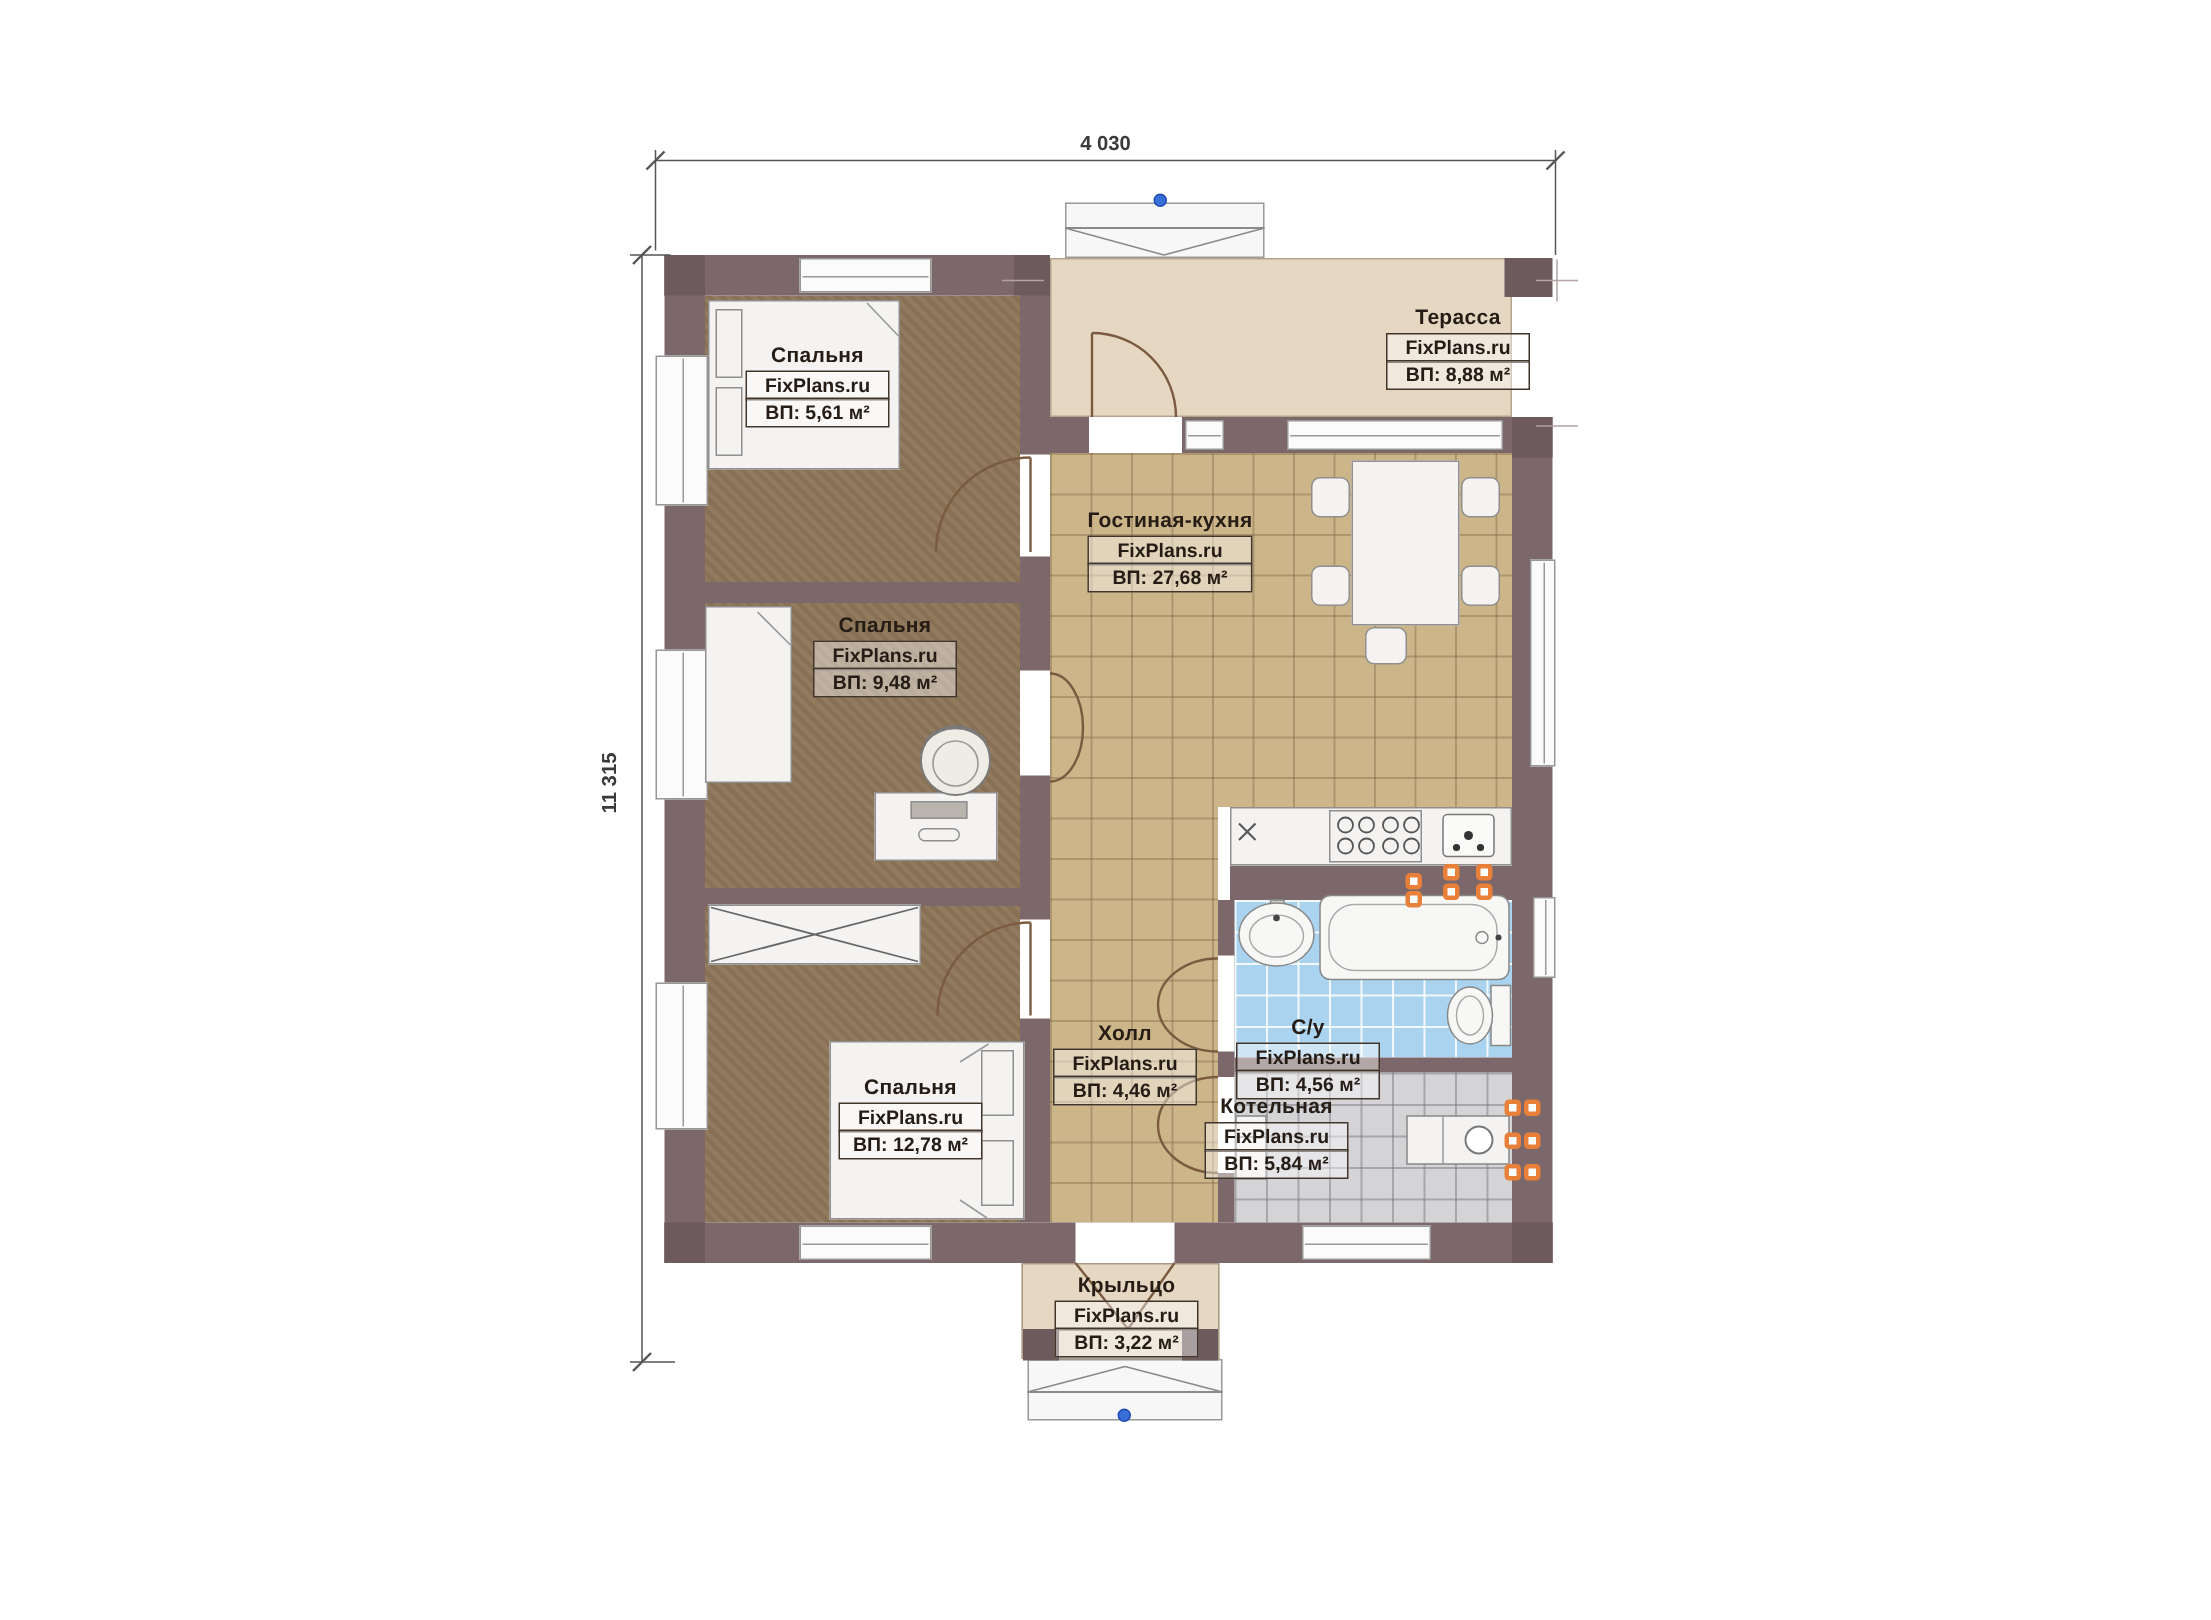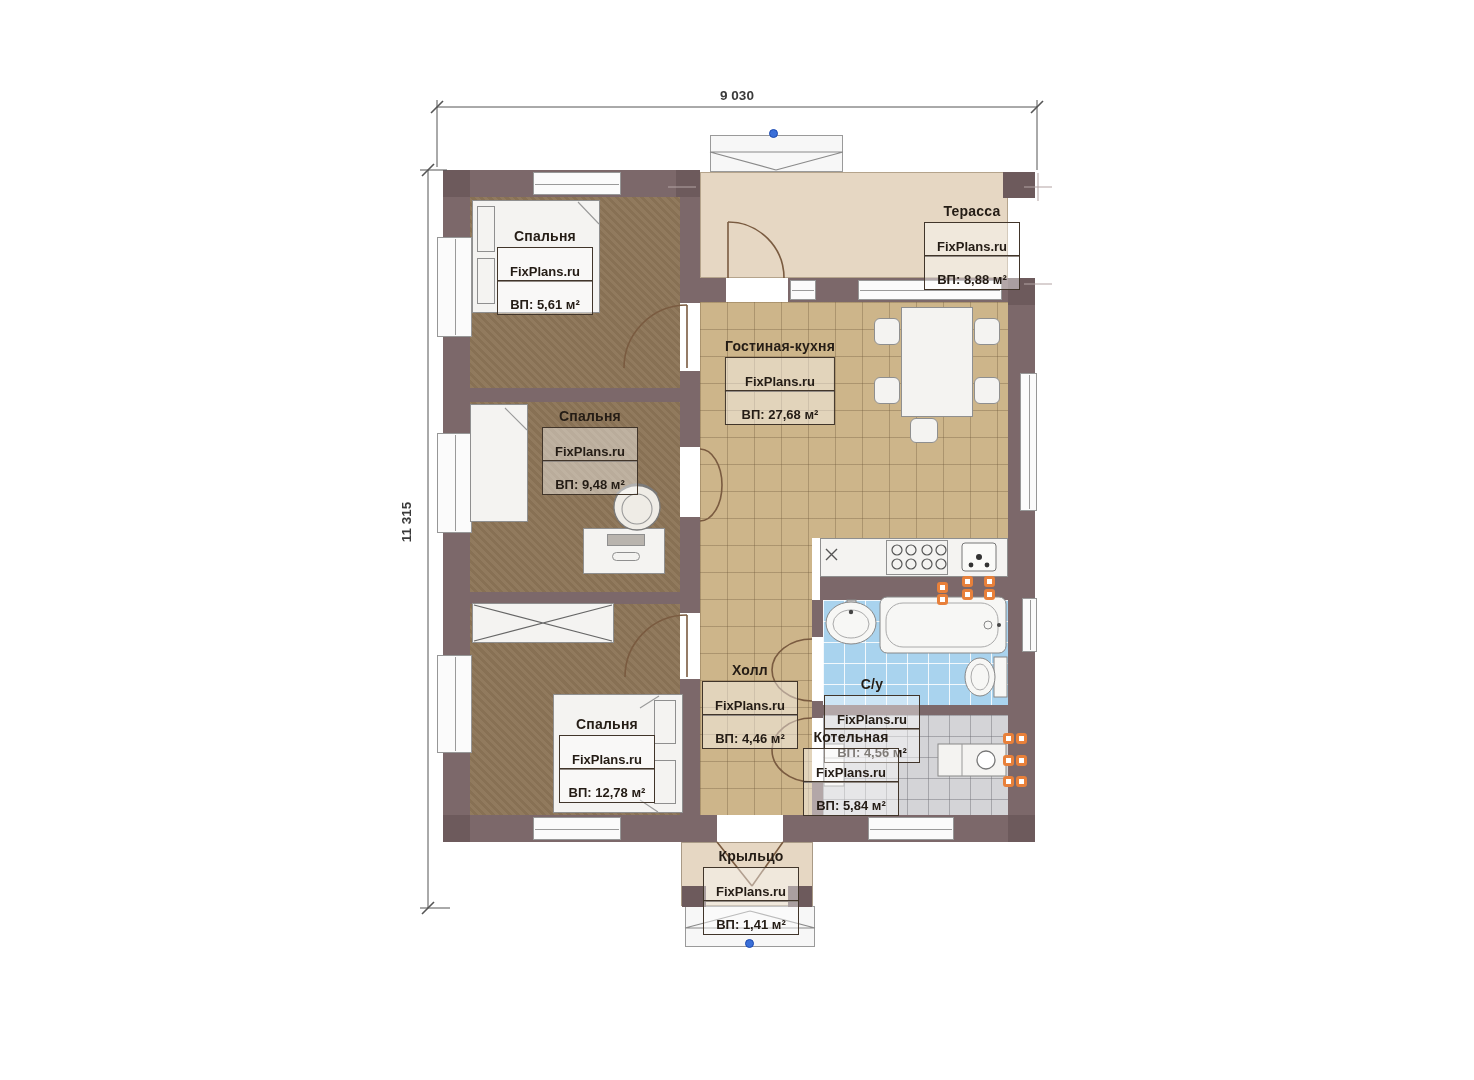--- a/index.html
+++ b/index.html
@@ -29,21 +29,21 @@
   .window.h::after{content:"";position:absolute;left:1px;right:1px;top:50%;border-top:1px solid #9a9a9a;}
   .window.v::after{content:"";position:absolute;top:1px;bottom:1px;left:50%;border-left:1px solid #9a9a9a;}
   .furn{position:absolute;background:#f4f3f1;border:1px solid #8f8f8f;box-sizing:border-box;z-index:20;}
   .furn.soft{border-radius:6px;}
   .steps{position:absolute;background:#f7f7f7;border:1px solid #9a9a9a;box-sizing:border-box;z-index:8;}
   .svg-overlay{position:absolute;left:0;top:0;z-index:30;pointer-events:none;}
   .room-label{position:absolute;transform:translateX(-50%);text-align:center;
       color:var(--label-ink,#241c15);z-index:40;white-space:nowrap;}
   .room-name{font-weight:700;font-size:14px;margin-bottom:3px;letter-spacing:.2px;}
   .label-box{border:1.6px solid #41352a;background:rgba(255,255,255,.42);
-      padding:16px 8px 2px 8px;font-size:13px;font-weight:600;min-width:78px;}
+      padding:1px 8px 2px 8px;font-size:13px;font-weight:600;min-width:78px;}
   .label-box + .label-box{margin-top:-1.6px;}
   .dim{position:absolute;font-size:13.5px;color:#3a3a3a;z-index:40;font-weight:600;}
   .dim.vert{transform:translate(-50%,-50%) rotate(-90deg);}
   .dim.horiz{transform:translateX(-50%);}
   .pipe{position:absolute;width:11px;height:11px;border-radius:3px;background:#fff;
       border:3px solid var(--pipe-orange,#e8803a);box-sizing:border-box;z-index:35;}
   .bluedot{position:absolute;width:9px;height:9px;border-radius:50%;
       background:var(--marker-blue,#3a6fd8);border:1px solid #1c4ab0;box-sizing:border-box;z-index:35;}
 </style>
 </head>
@@ -237,21 +237,21 @@
       <line x1="420" y1="908" x2="450" y2="908"></line>
       <line x1="422" y1="176" x2="434" y2="164" stroke-width="1.6"></line>
       <line x1="422" y1="914" x2="434" y2="902" stroke-width="1.6"></line>
     </g>
 
     <g stroke="#b3a3a3" stroke-width="1">
       <path d="M1024,187 h28 M1038,173 v28 M1024,284 h28 M696,187 h-28"></path>
     </g>
   </svg>
 
-  <div class="dim horiz" style="left:737px;top:88px;">9 030</div>
+  <div class="dim horiz" style="left:737px;top:88px;">4 030</div>
   <div class="dim vert" style="left:406px;top:522px;">11 315</div>
 
   <div class="room-label" style="left:545px;top:228px;">
     <div class="room-name">Спальня</div>
     <div class="label-box">FixPlans.ru</div>
     <div class="label-box">ВП: 5,61 м²</div>
   </div>
   <div class="room-label" style="left:972px;top:203px;">
     <div class="room-name">Терасса</div>
     <div class="label-box">FixPlans.ru</div>
@@ -265,34 +265,34 @@
   <div class="room-label" style="left:590px;top:408px;">
     <div class="room-name">Спальня</div>
     <div class="label-box">FixPlans.ru</div>
     <div class="label-box">ВП: 9,48 м²</div>
   </div>
   <div class="room-label" style="left:872px;top:676px;">
     <div class="room-name">С/у</div>
     <div class="label-box">FixPlans.ru</div>
     <div class="label-box">ВП: 4,56 м²</div>
   </div>
-  <div class="room-label" style="left:750px;top:662px;">
+  <div class="room-label" style="left:750px;top:680px;">
     <div class="room-name">Холл</div>
     <div class="label-box">FixPlans.ru</div>
     <div class="label-box">ВП: 4,46 м²</div>
   </div>
   <div class="room-label" style="left:607px;top:716px;">
     <div class="room-name">Спальня</div>
     <div class="label-box">FixPlans.ru</div>
     <div class="label-box">ВП: 12,78 м²</div>
   </div>
   <div class="room-label" style="left:851px;top:729px;">
     <div class="room-name">Котельная</div>
     <div class="label-box">FixPlans.ru</div>
     <div class="label-box">ВП: 5,84 м²</div>
   </div>
   <div class="room-label" style="left:751px;top:848px;">
     <div class="room-name">Крыльцо</div>
     <div class="label-box">FixPlans.ru</div>
-    <div class="label-box">ВП: 1,41 м²</div>
+    <div class="label-box">ВП: 3,22 м²</div>
   </div>
 
 </div>
 
 </body></html>

